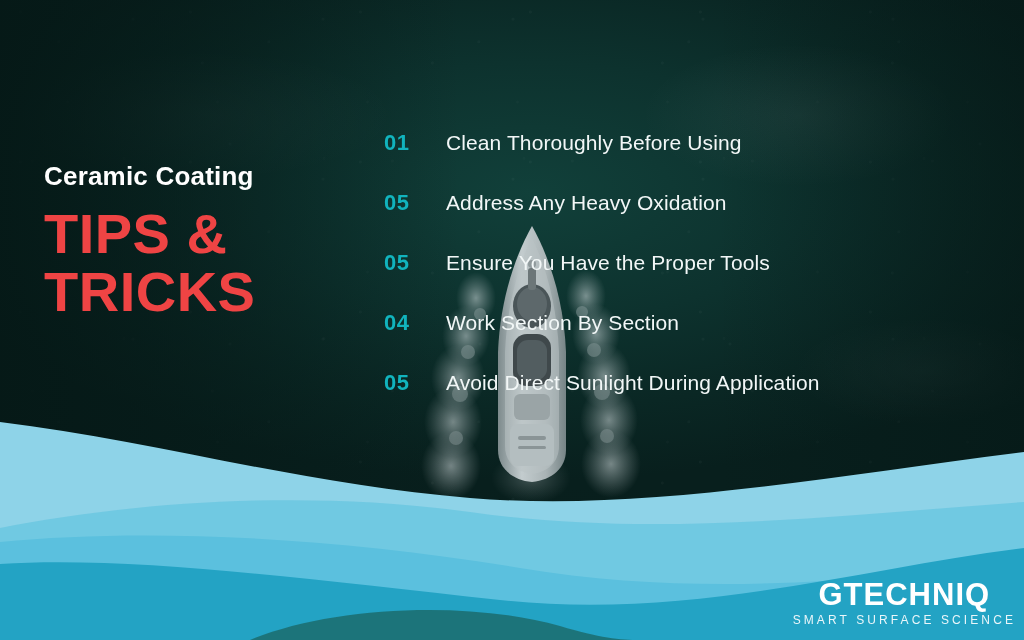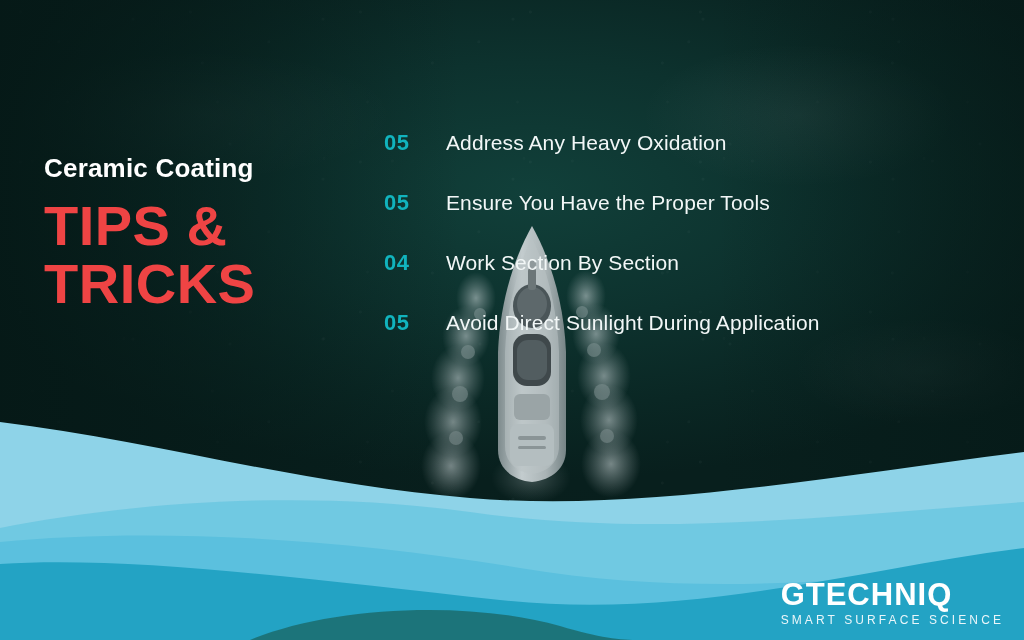--- a/index.html
+++ b/index.html
@@ -55,21 +55,21 @@
 
   
   .boat-wrap { position:absolute; left:452px; top:200px; width:160px; height:300px; }
   .wake {
     position:absolute; left:-34px; top:26px; width:228px; height:280px;
     opacity:.62;
   }
   .boat-svg { position:absolute; left:28px; top:24px; }
 
   
-  .headline { position:absolute; left:44px; top:154px; width:330px; }
+  .headline { position:absolute; left:44px; top:162px; width:330px; }
   .eyebrow {
     font-size:26px; font-weight:700; color:#ffffff;
     letter-spacing:.2px; line-height:1.1; white-space:nowrap;
   }
   .big-title {
     margin-top:14px;
     font-size:56px; font-weight:700; color:#ef4444;
     line-height:1.05; letter-spacing:.5px;
   }
   .big-title .ln { display:block; }
@@ -87,21 +87,21 @@
   }
   .tip-text {
     font-size:21px; font-weight:400; color:#f2f7f7;
     letter-spacing:.1px; white-space:nowrap;
   }
 
   
   .waves { position:absolute; left:0; bottom:0; width:1024px; height:240px; }
 
   
-  .logo { position:absolute; right:20px; bottom:14px; text-align:left; }
+  .logo { position:absolute; right:8px; bottom:14px; text-align:center; }
   .logo-mark {
     display:block;
     font-size:31px; font-weight:700; color:#ffffff;
     letter-spacing:1px; line-height:1;
   }
   .logo-tag {
     display:block; margin-top:4px;
     font-size:12px; font-weight:400; color:#eaf6fa;
     letter-spacing:3.1px; line-height:1;
   }
@@ -177,20 +177,24 @@
   <div class="headline">
     <div class="eyebrow">Ceramic Coating</div>
     <div class="big-title">
       <span class="ln">TIPS &amp;</span>
       <span class="ln">TRICKS</span>
     </div>
   </div>
 
   <div class="tips">
     <div class="tip-row">
+      <span class="tip-num">01</span>
+      <span class="tip-text">Clean Thoroughly Before Using</span>
+    </div>
+    <div class="tip-row">
       <span class="tip-num">05</span>
       <span class="tip-text">Address Any Heavy Oxidation</span>
     </div>
     <div class="tip-row">
       <span class="tip-num">05</span>
       <span class="tip-text">Ensure You Have the Proper Tools</span>
     </div>
     <div class="tip-row">
       <span class="tip-num">04</span>
       <span class="tip-text">Work Section By Section</span>

